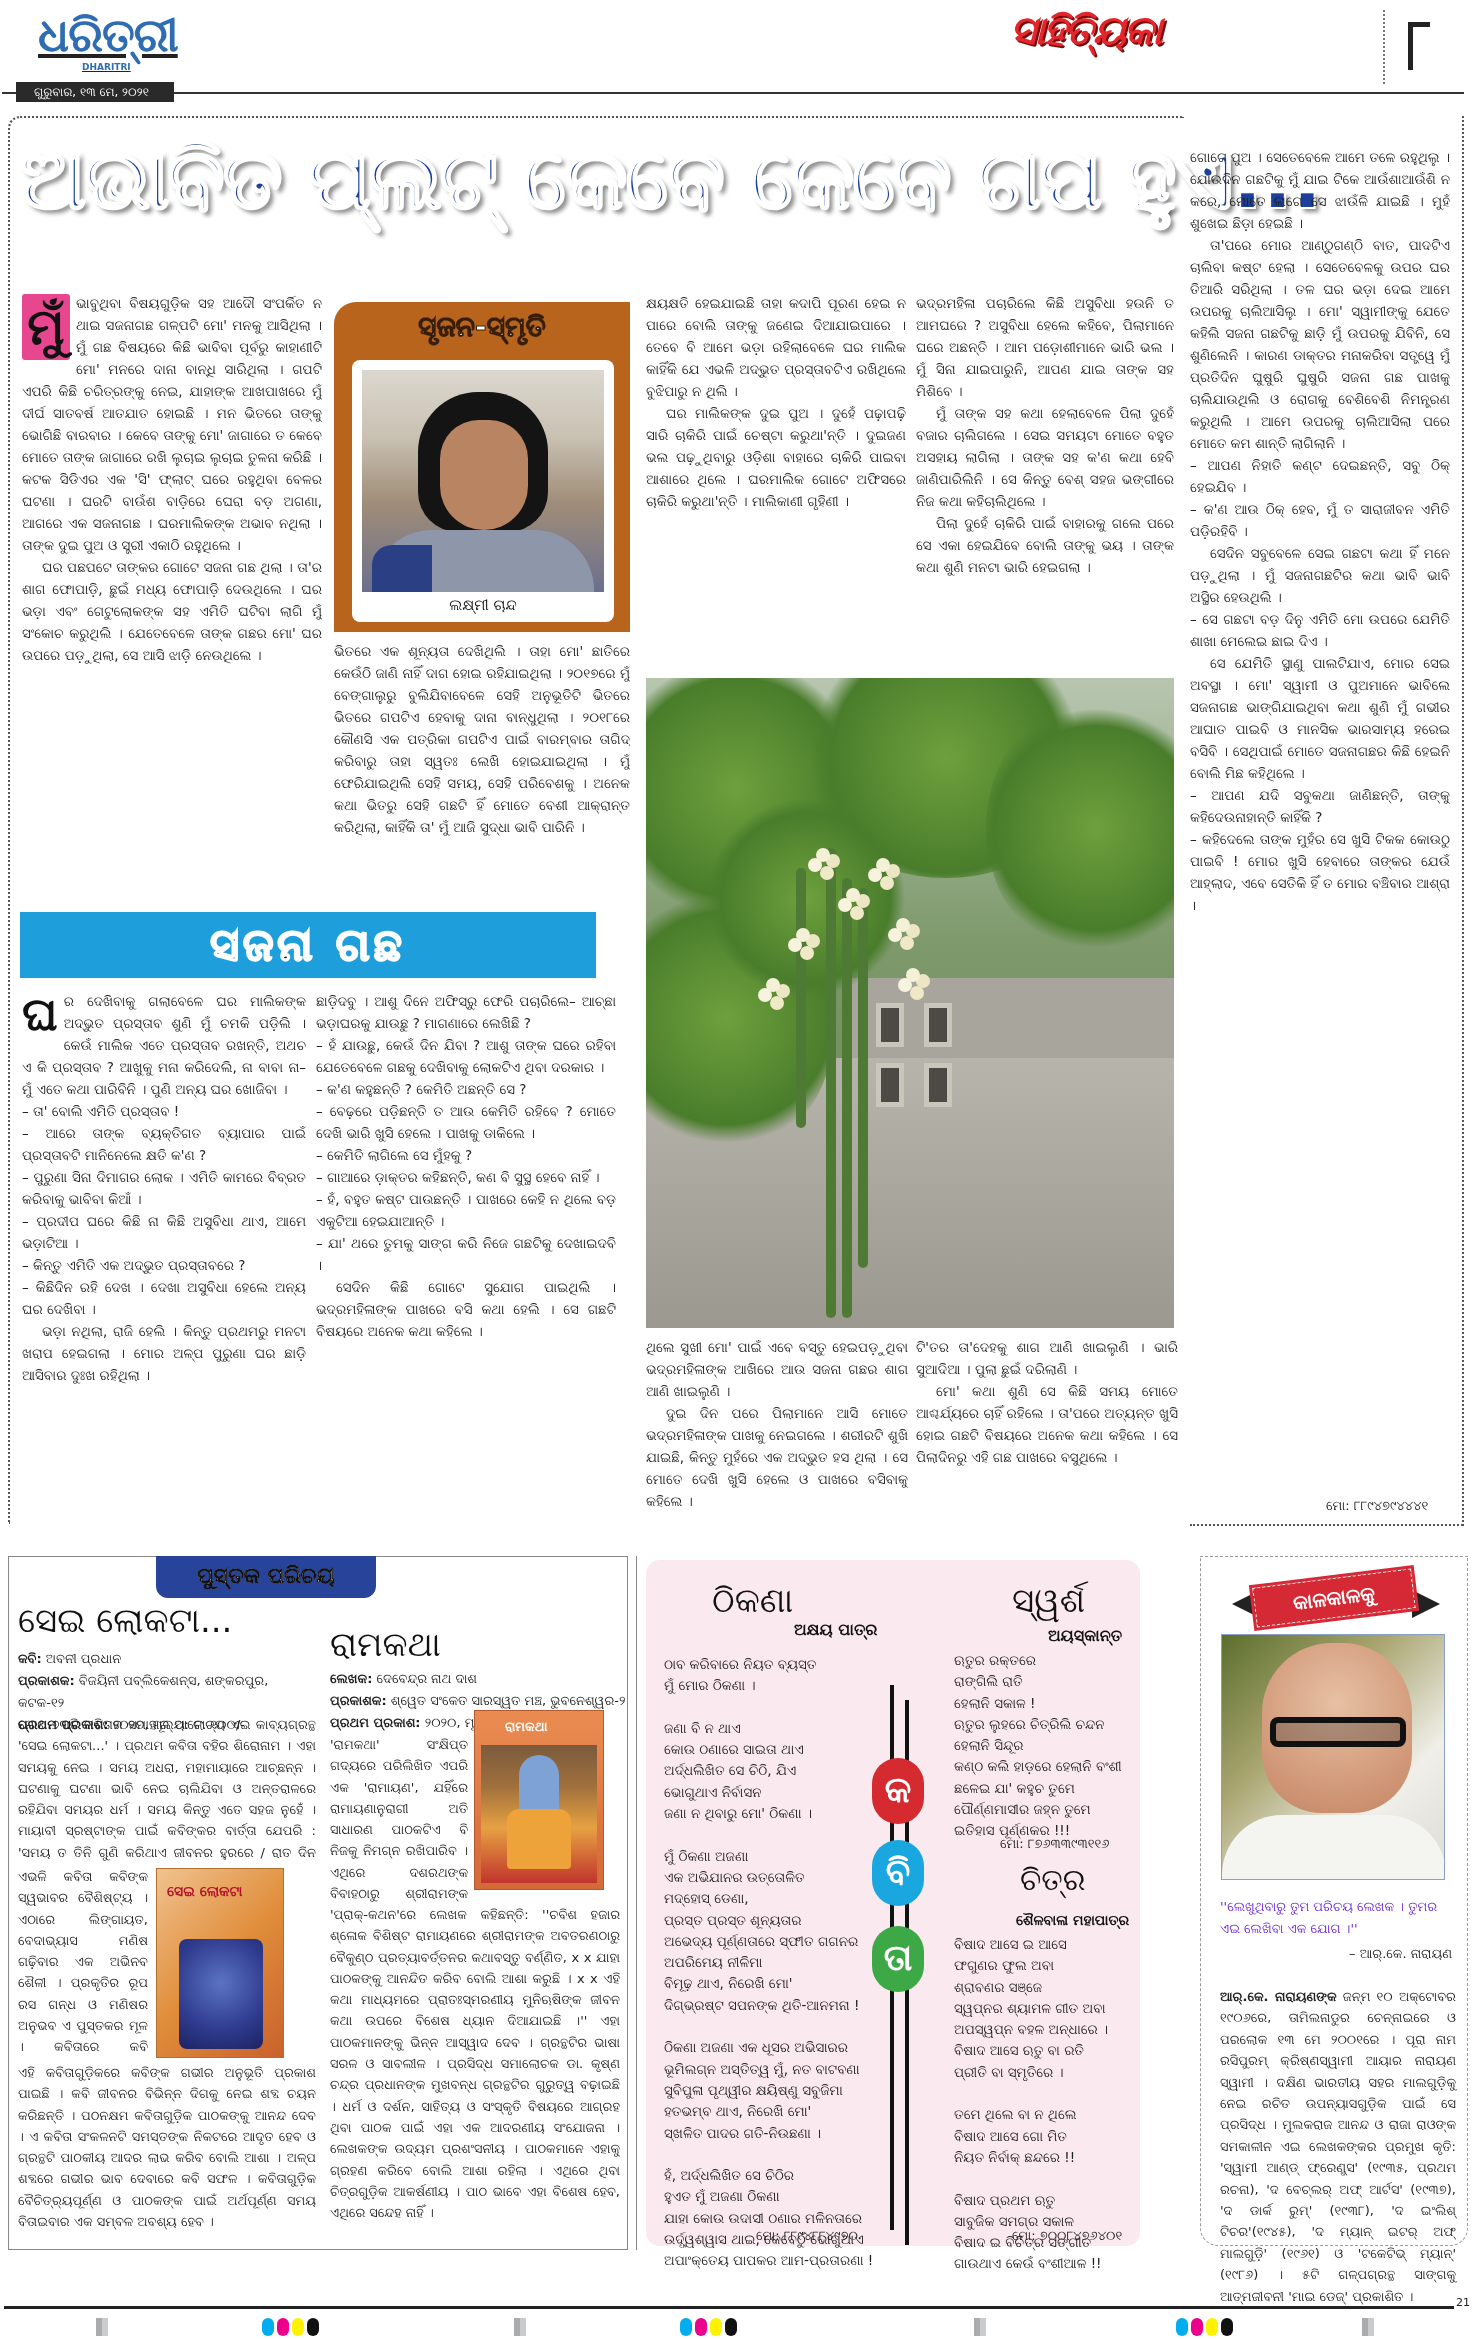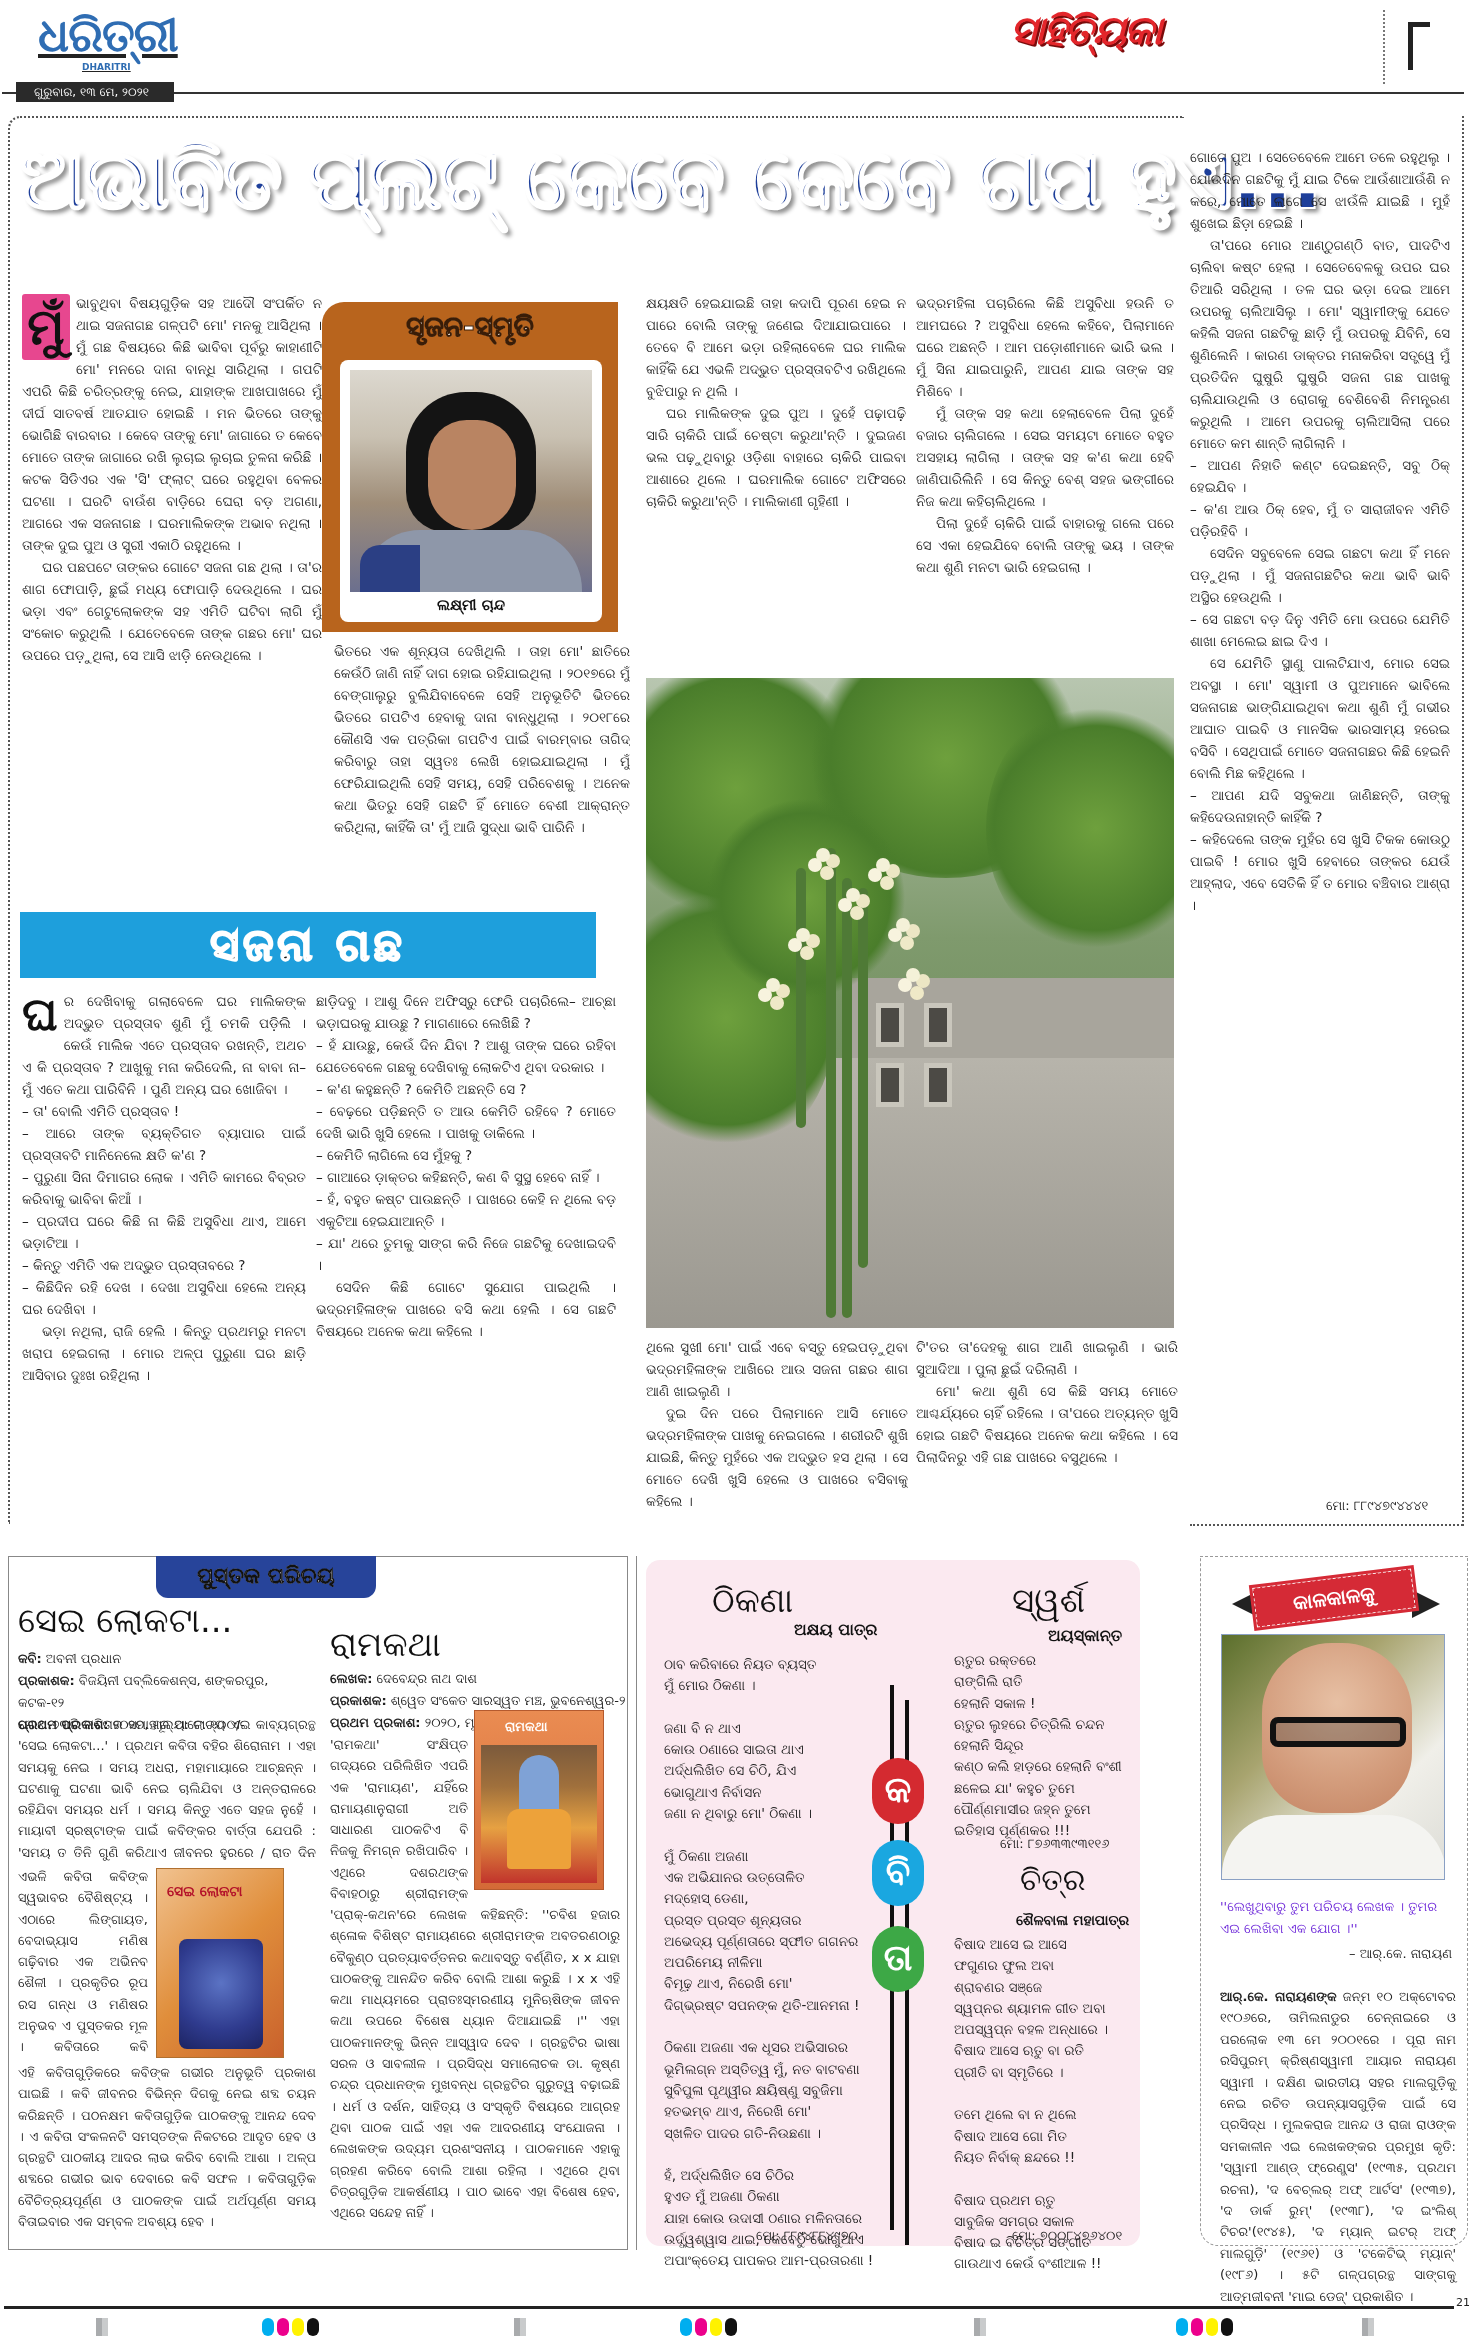--- a/index.html
+++ b/index.html
@@ -25,29 +25,29 @@
   .headline { position: absolute; left: 20px; top: 124px; width: 1150px; height: 110px; font-family: "DejaVu Sans", sans-serif; font-weight: bold; font-size: 84px; color: #1e3f9a; letter-spacing: -2px; line-height: 110px;
     -webkit-text-stroke: 2px #fff; text-shadow: 4px 4px 4px rgba(0,0,0,0.45); white-space: nowrap; }
 
   .col { position: absolute; font-size: 13.5px; line-height: 22px; text-align: justify; color: #222; }
   .col p { margin-bottom: 0; text-indent: 20px; }
   .col p.first { text-indent: 0; }
   .dropcap { float: left; width: 48px; height: 66px; background: #e7478f; color: #111; font-size: 50px; font-weight: bold; line-height: 66px; text-align: center; margin: 2px 6px 0 0; border-radius: 3px; }
   .dropcap2 { float: left; font-size: 46px; font-weight: bold; color: #111; line-height: 44px; margin: 2px 6px 0 0; }
 
   
-  .author-box { position: absolute; left: 322px; top: 302px; width: 296px; height: 330px; background: #b8641d; border-radius: 22px 0 0 0; }
+  .author-box { position: absolute; left: 334px; top: 302px; width: 296px; height: 330px; background: #b8641d; border-radius: 22px 0 0 0; }
   .author-box-title { position: absolute; left: 0; top: 8px; width: 100%; text-align: center; font-size: 28px; font-weight: bold; color: #fff; -webkit-text-stroke: 1px #3a1d07; }
   .author-photo-frame { position: absolute; left: 18px; top: 58px; width: 262px; height: 262px; background: #fff; border-radius: 8px; }
   .author-photo { position: absolute; left: 10px; top: 10px; width: 242px; height: 222px; background: linear-gradient(180deg, #dcd8cf 0%, #c9c1b2 30%, #9f8d78 60%, #6b6f8e 100%); overflow: hidden; }
   .author-photo .hair { position: absolute; left: 56px; top: 22px; width: 130px; height: 140px; background: #141414; border-radius: 60px 60px 40px 40px; }
   .author-photo .face { position: absolute; left: 78px; top: 50px; width: 88px; height: 110px; background: #b98462; border-radius: 44px 44px 50px 50px; }
   .author-photo .saree { position: absolute; left: 10px; top: 160px; width: 222px; height: 70px; background: #8e97a9; border-radius: 60px 60px 0 0; }
   .author-photo .saree2 { position: absolute; left: 10px; top: 175px; width: 60px; height: 50px; background: #2b3f84; border-radius: 20px 0 0 0; }
-  .author-name { position: absolute; left: 0; top: 236px; width: 100%; text-align: center; font-size: 15px; font-weight: bold; color: #111; }
+  .author-name { position: absolute; left: 0; top: 236px; width: 100%; text-align: center; font-size: 15px; font-weight: normal; color: #111; }
 
   
   .section-banner { position: absolute; left: 20px; top: 912px; width: 576px; height: 66px; background: #1e9fdc; text-align: center; }
   .section-banner span { font-size: 44px; font-weight: bold; color: #111; line-height: 66px; -webkit-text-stroke: 2px #fff; letter-spacing: 4px; }
 
   
   .tree-photo { position: absolute; left: 646px; top: 678px; width: 528px; height: 650px; overflow: hidden; background: #6e7a62; }
   .tree-photo .sky { position: absolute; left: 0; top: 0; width: 100%; height: 100%; background: linear-gradient(180deg, #b8c6b0 0%, #7f9a6d 40%, #5b7d48 100%); }
   .tree-photo .wall { position: absolute; left: 0; top: 380px; width: 100%; height: 280px; background: linear-gradient(180deg, #b7b4ab, #9a978f); }
   .tree-photo .wall-top { position: absolute; left: 200px; top: 300px; width: 328px; height: 90px; background: #a8a59c; }

